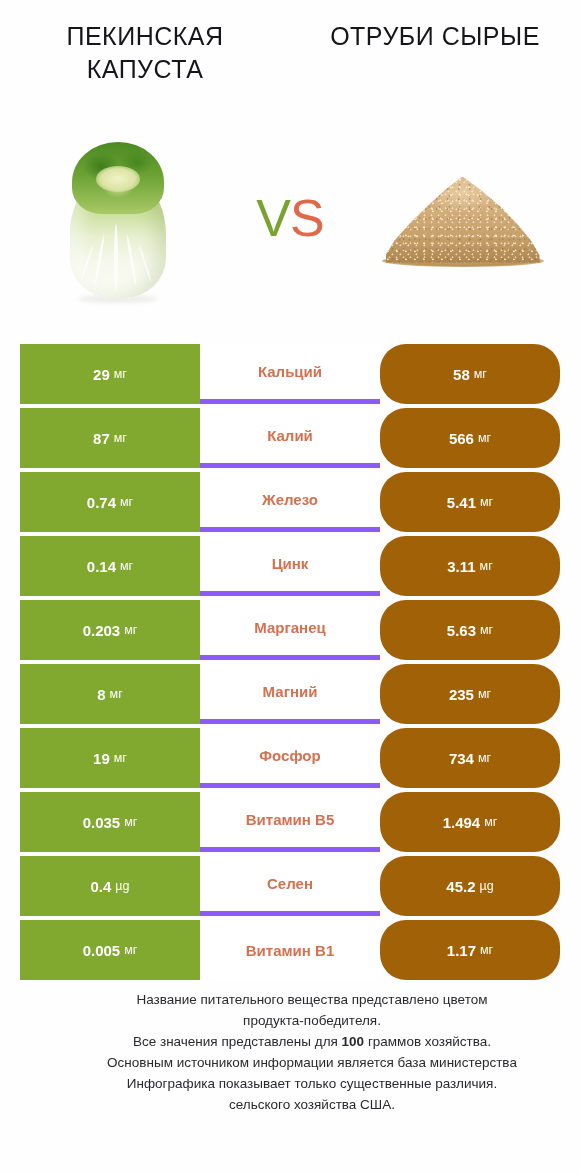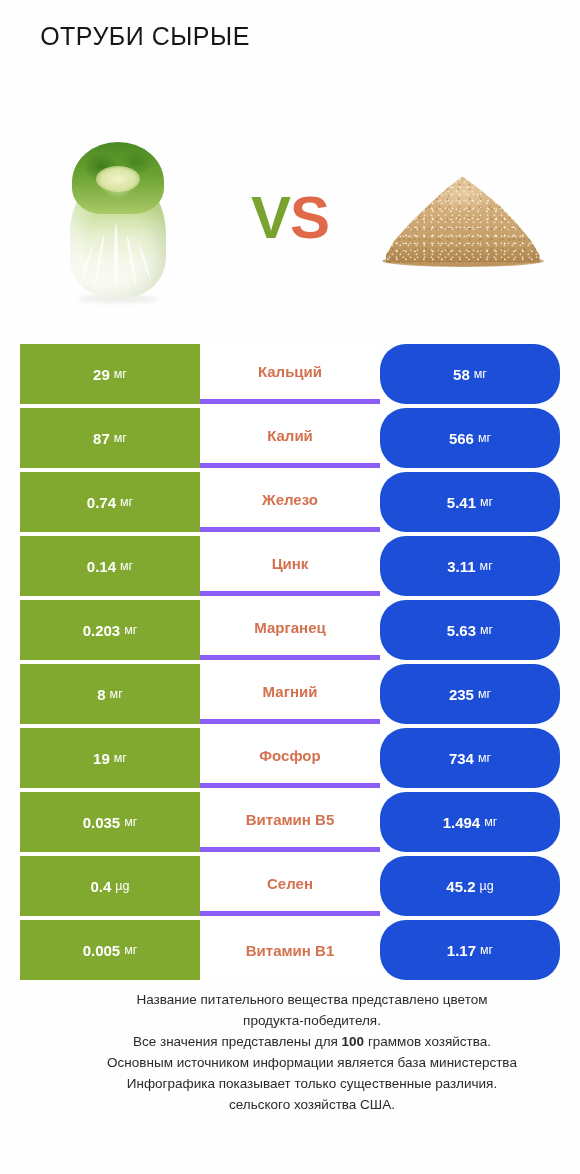--- a/index.html
+++ b/index.html
@@ -24,21 +24,21 @@
   }
 
   
   .hero {
     position: absolute; top: 118px; left: 0; width: 580px; height: 200px;
     display: flex; align-items: center; justify-content: center;
   }
   .hero-side { width: 215px; height: 190px; display: flex; align-items: center; justify-content: center; }
   .vs-wrap { width: 130px; text-align: center; }
   .vs {
-    font-size: 60px; font-weight: 700; letter-spacing: -1px;
+    font-size: 52px; font-weight: 400; letter-spacing: -1px;
     line-height: 1; font-family: "Liberation Sans", sans-serif;
   }
   .vs .v { color: #79a22f; }
   .vs .s { color: #e0694a; }
 
   
   .cabbage { position: relative; width: 120px; height: 165px; }
   .cab-body {
     position: absolute; left: 12px; top: 36px; width: 96px; height: 126px;
     border-radius: 48px 48px 42px 42px / 62px 62px 40px 40px;
@@ -103,21 +103,21 @@
     position: absolute; left: 20px; top: 344px; width: 566px;
   }
   .row { display: flex; height: 60px; margin-bottom: 4px; }
   .row:last-child { margin-bottom: 0; }
   .cell {
     display: flex; align-items: center; justify-content: center;
     font-size: 15px; line-height: 1;
   }
   .cell-left, .cell-right { width: 180px; color: #ffffff; }
   .cell-left { background: #82a92f; }
-  .cell-right { background: #1d4ed8; border-radius: 26px; }
+  .cell-right { background: #a16207; border-radius: 26px; }
   .cell-mid {
     width: 180px; background: #ffffff; color: #d4714e;
     font-weight: bold; font-size: 15px;
     border-bottom: 5px solid #8b5cf6;
   }
   .row:last-child .cell-mid { border-bottom: none; }
   .val { font-weight: bold; font-size: 15px; }
   .unit { font-weight: normal; font-size: 12.5px; margin-left: 4px; }
 
   
@@ -128,20 +128,23 @@
   }
   .footer p { margin: 0; padding-left: 44px; }
   .footer b { font-weight: bold; }
 </style>
 </head>
 <body>
 
 <div class="page">
 
   <div class="titles">
+    <div class="title-col">
+      <h1>ПЕКИНСКАЯ КАПУСТА</h1>
+    </div>
     <div class="title-col">
       <h1>ОТРУБИ СЫРЫЕ</h1>
     </div>
   </div>
 
   <div class="hero">
     <div class="hero-side">
       <div class="cabbage">
         <div class="cab-shadow"></div>
         <div class="cab-body"></div>

